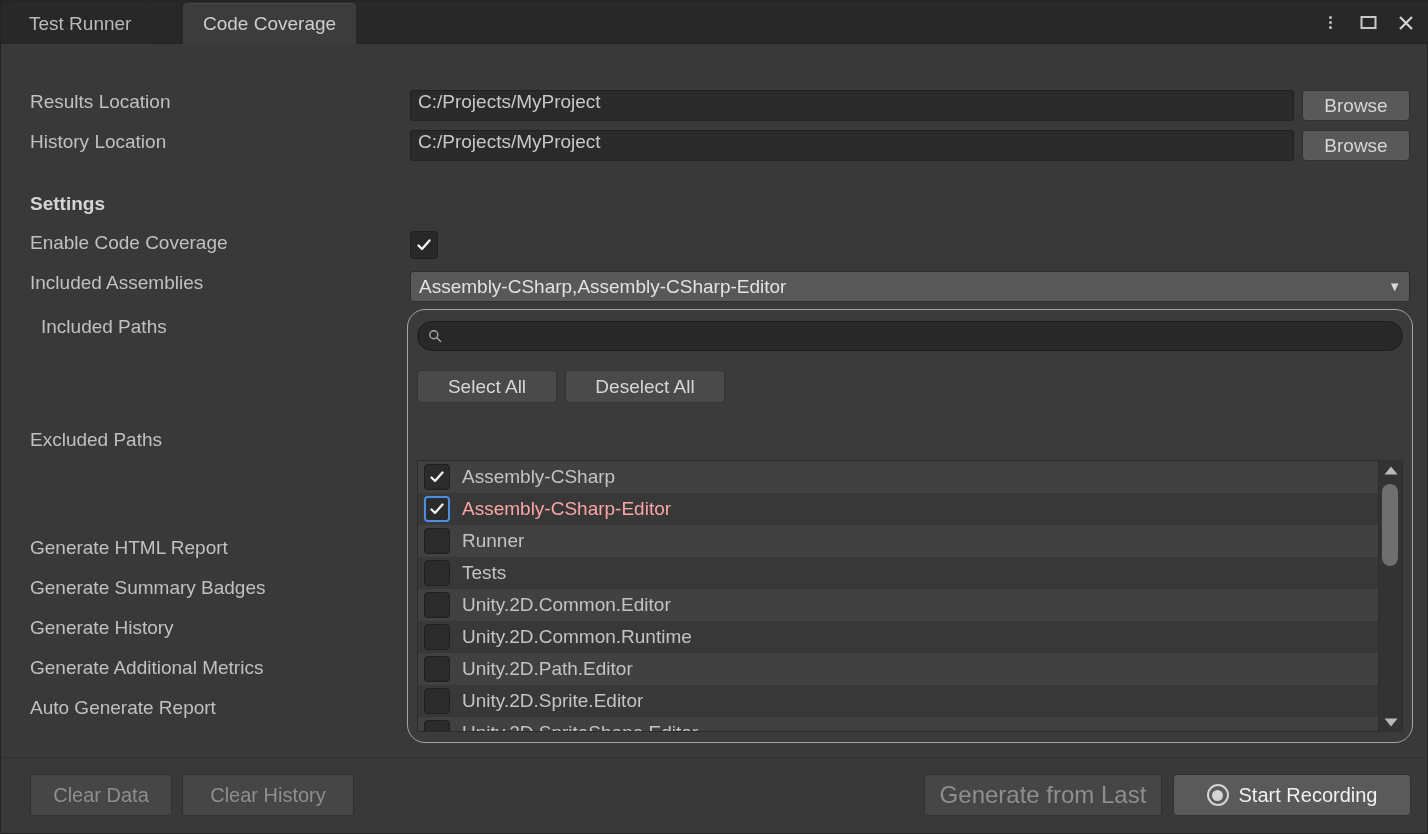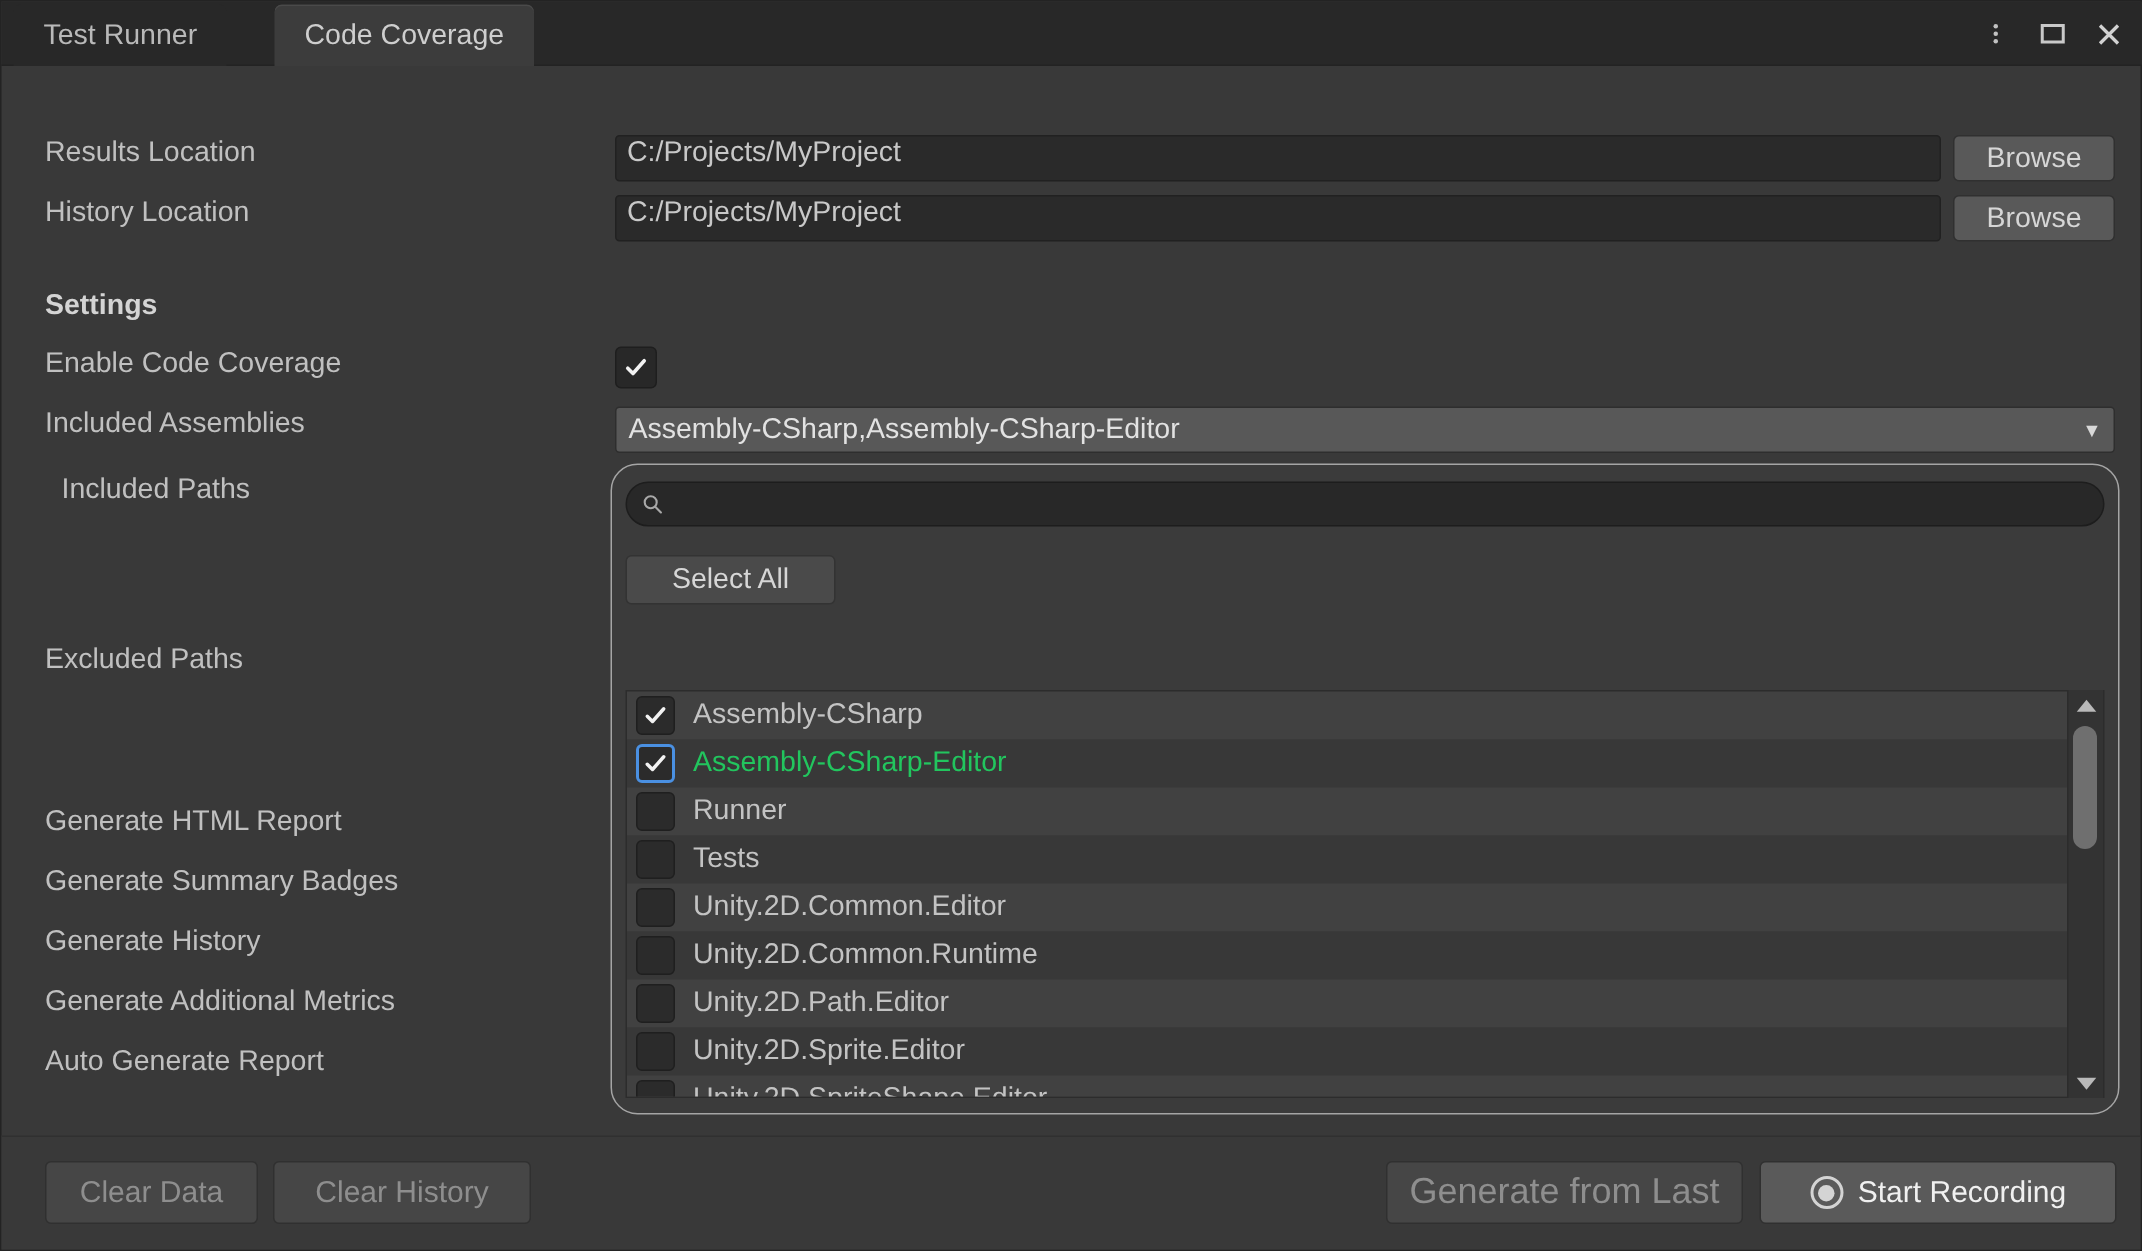--- a/index.html
+++ b/index.html
@@ -153,21 +153,21 @@
     border-radius: 4px;
     flex: 0 0 auto;
     display: flex; align-items: center; justify-content: center;
   }
   .listrow.highlight .lcheck { border: 2px solid #4a90e2; background: #2b2b2b; }
   .listrow .ltext {
     margin-left: 12px;
     font-size: 19px; color: #c3c3c3;
     white-space: nowrap;
   }
-  .listrow.highlight .ltext { color: #22c55e; }
+  .listrow.highlight .ltext { color: #fca5a5; }
 
   
   .scrollbar {
     position: absolute;
     background: #333333;
     border-left: 1px solid #2c2c2c;
     display: flex; flex-direction: column; align-items: center;
   }
   .sb-arrow {
     width: 100%; height: 20px;
@@ -307,20 +307,23 @@
           <svg width="14" height="14" viewBox="0 0 14 14" aria-hidden="true">
             <circle cx="5.8" cy="5.8" r="4" fill="none" stroke="#a8a8a8" stroke-width="1.4"></circle>
             <path d="M8.8 8.8 L12.6 12.6" stroke="#a8a8a8" stroke-width="1.4" stroke-linecap="round"></path>
           </svg>
         </span>
         <input type="text" value="" placeholder="" style="">
       </div>
 
       <div class="btn flat" style="position:absolute; left:9px; top:60px; width:140px; height:33px;">
         <span>Select All</span>
+      </div>
+      <div class="btn flat" style="position:absolute; left:157px; top:60px; width:160px; height:33px;">
+        <span>Deselect All</span>
       </div>
 
       <div class="listbox" style="left:9px; top:150px; width:986px; height:272px;">
         <div id="list-rows">
             <div class="listrow even">
               <div class="lcheck">
                 <svg width="16" height="16" viewBox="0 0 16 16" aria-hidden="true">
                   <path d="M2.5 8.5 L6 12 L13.5 3.5" stroke="#f2f2f2" stroke-width="2.3" fill="none" stroke-linecap="round" stroke-linejoin="round"></path>
                 </svg>
               </div>

